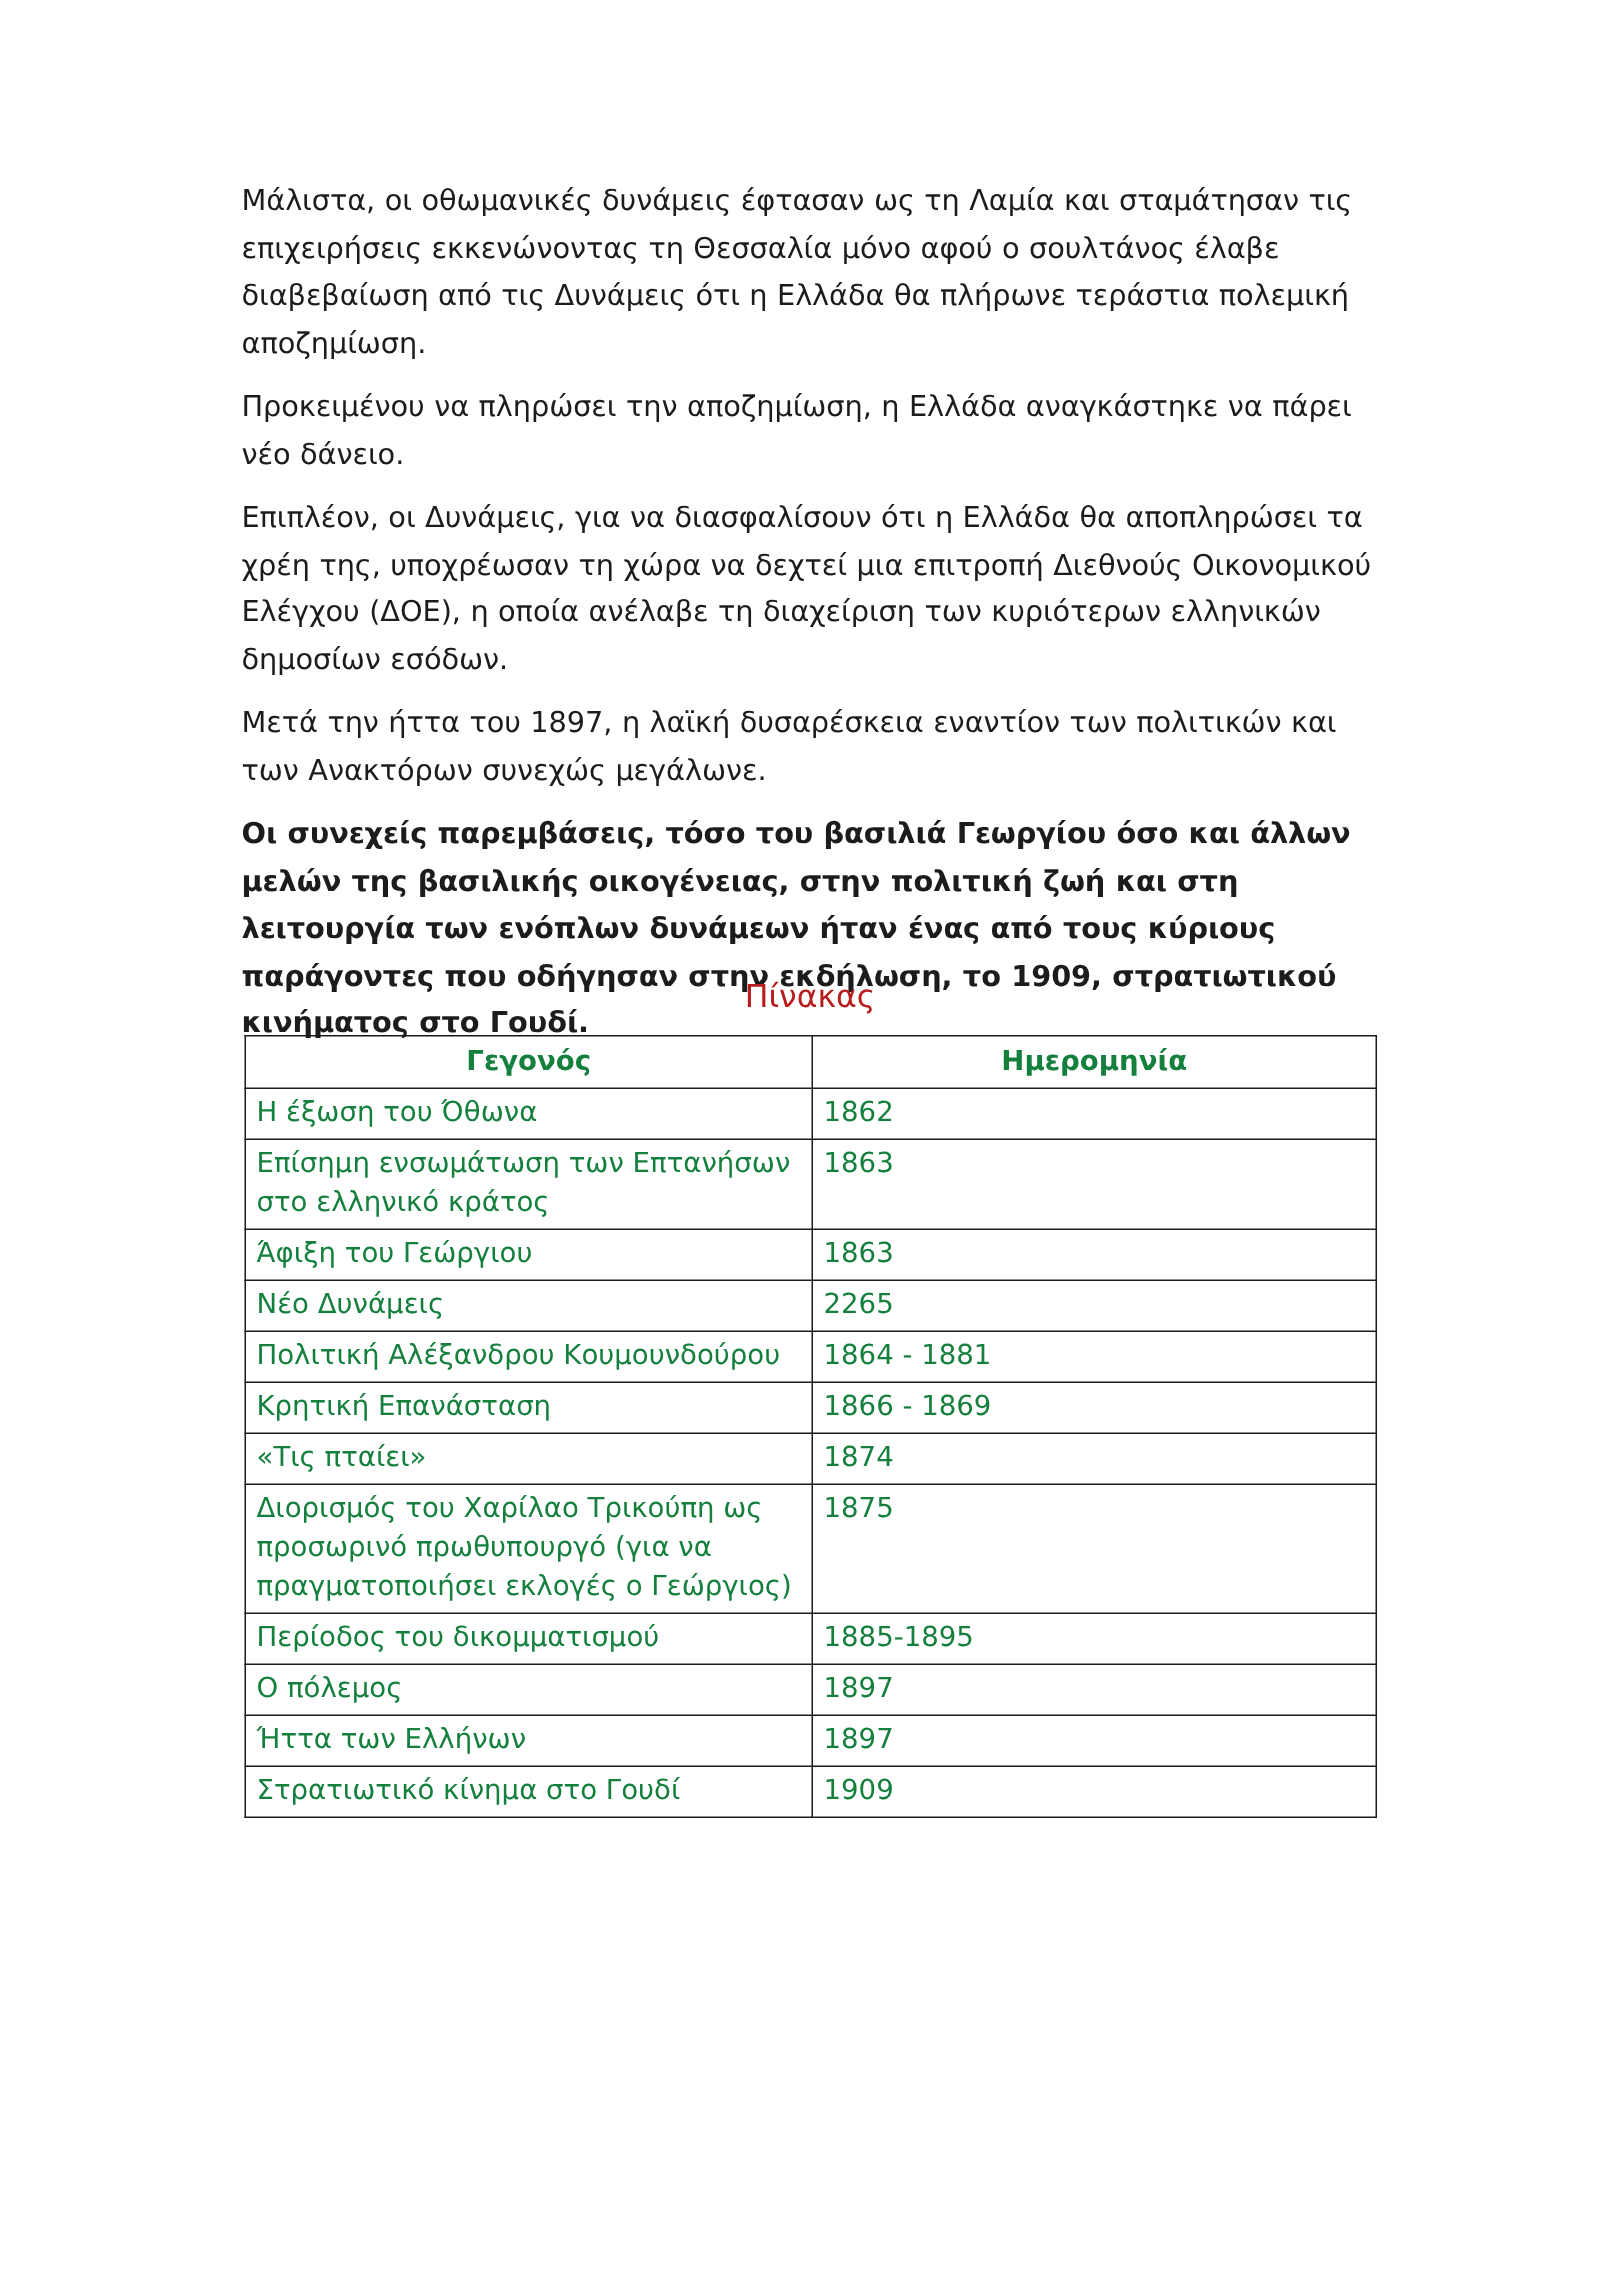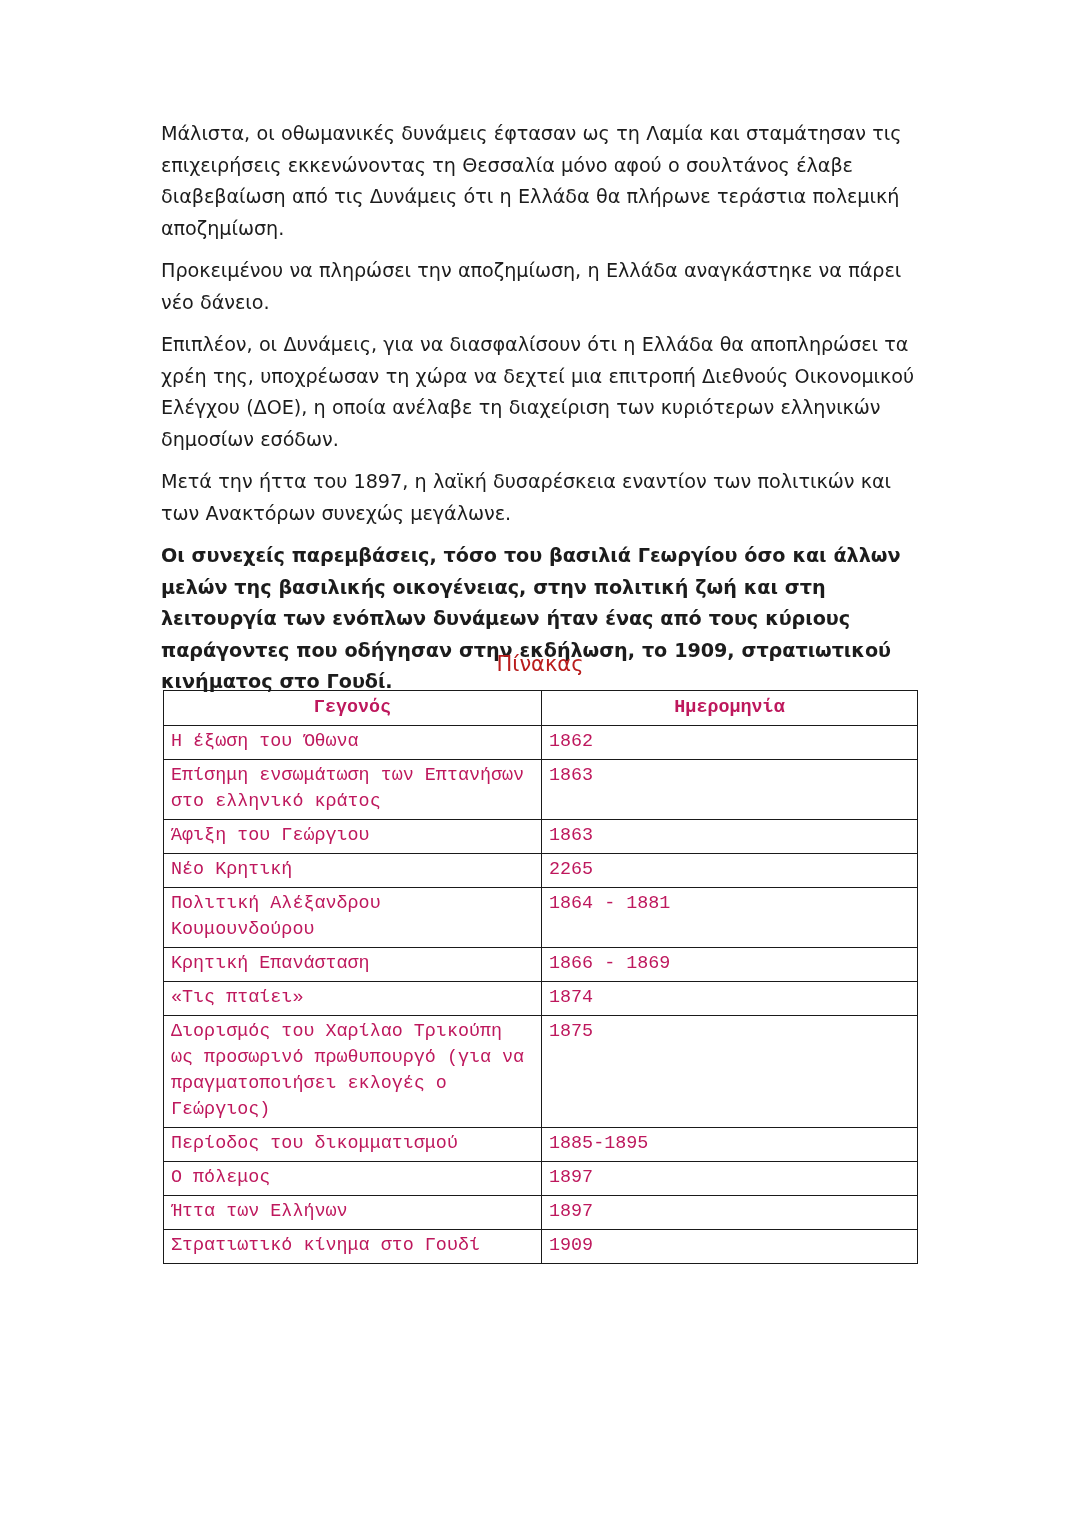--- a/index.html
+++ b/index.html
@@ -54,22 +54,21 @@
     width: 754px;
   }
   table.data-table {
     position: absolute;
     left: 163px;
     top: 690px;
     width: 754px;
     border-collapse: collapse;
     table-layout: fixed;
     font-size: 18.4px;
-    color: #be185d;
-    font-family: Liberation Mono, monospace;
+    color: #15803d;
   }
   table.data-table col.c-event { width: 378px; }
   table.data-table col.c-date  { width: 376px; }
 
   table.data-table th,
   table.data-table td {
     border: 1.5px solid #1a1a1a;
     padding: 3px 7px 4px 7px;
     line-height: 26px;
     vertical-align: top;
@@ -121,21 +120,21 @@
       </tr>
       <tr>
         <td>Επίσημη ενσωμάτωση των Επτανήσων στο ελληνικό κράτος</td>
         <td>1863</td>
       </tr>
       <tr>
         <td>Άφιξη του Γεώργιου</td>
         <td>1863</td>
       </tr>
       <tr>
-        <td>Νέο Κρητική</td>
+        <td>Νέο Δυνάμεις</td>
         <td>2265</td>
       </tr>
       <tr>
         <td>Πολιτική Αλέξανδρου Κουμουνδούρου</td>
         <td>1864 - 1881</td>
       </tr>
       <tr>
         <td>Κρητική Επανάσταση</td>
         <td>1866 - 1869</td>
       </tr>

